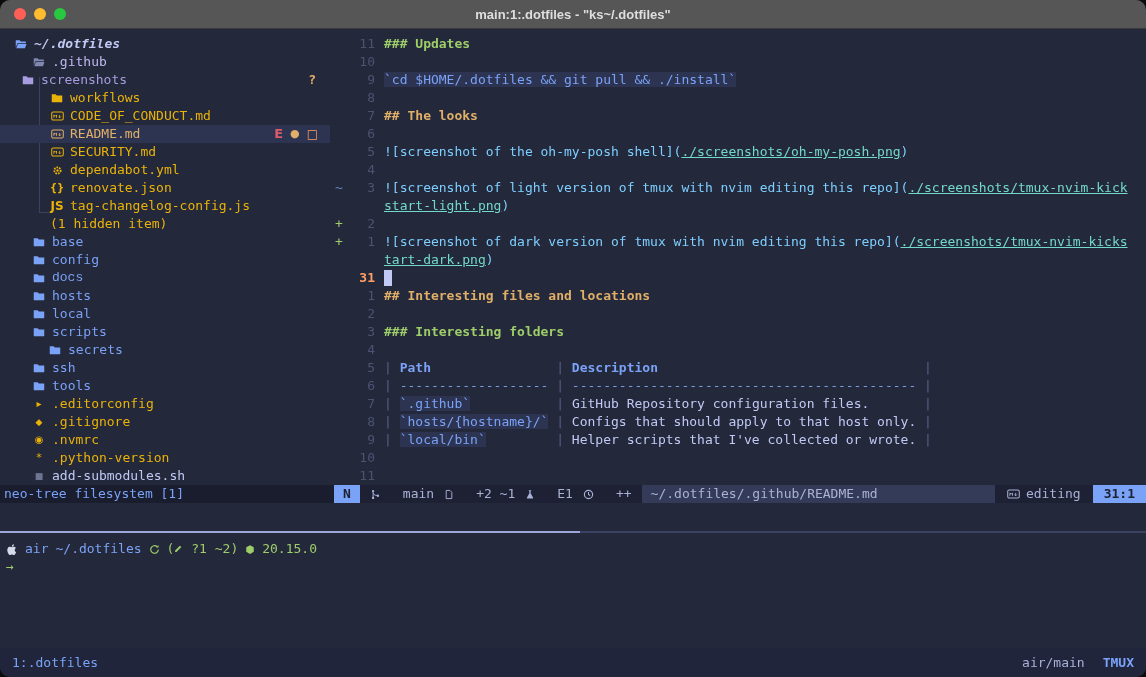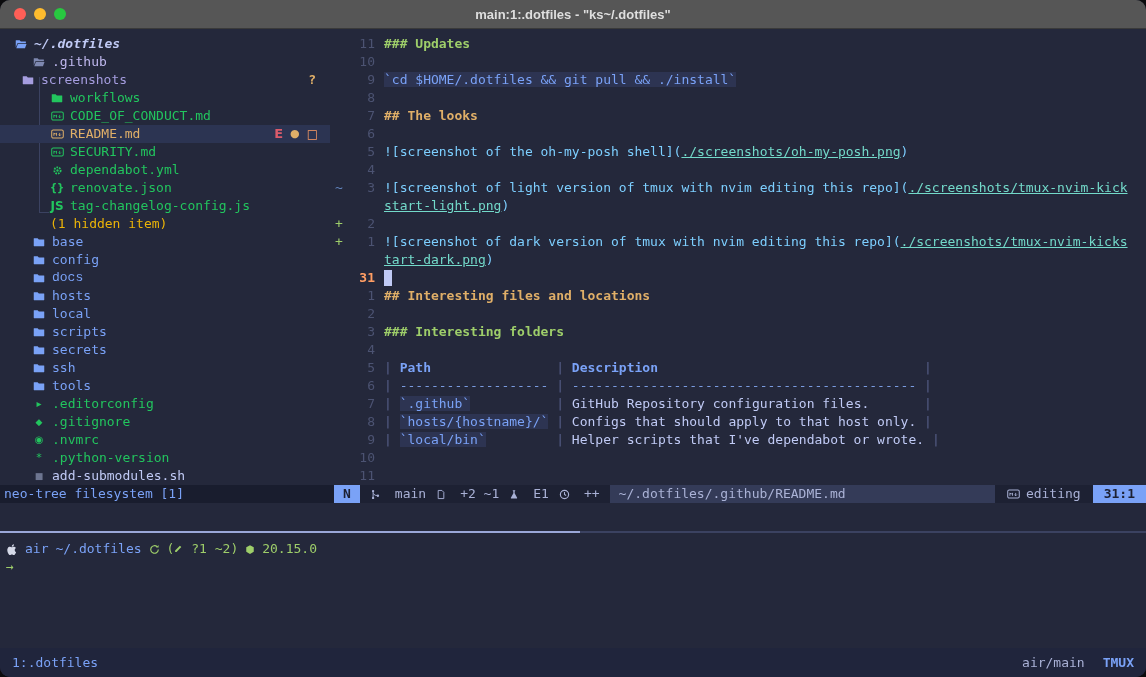--- a/index.html
+++ b/index.html
@@ -21,21 +21,21 @@
   .guide{position:absolute;left:39px;top:42px;height:135px;width:9px;
     border-left:1px solid #3b4261;border-bottom:1px solid #3b4261;}
   .tree-row{height:18px;line-height:18px;display:flex;align-items:center;white-space:pre;position:relative;z-index:1;}
   .tree-row .ticon{display:inline-flex;align-items:center;justify-content:center;width:14px;margin-right:6px;
     font-family:"DejaVu Sans",sans-serif;font-size:10px;flex:none;}
   .tree-row.root{color:#c0caf5;font-weight:bold;font-style:italic;}
   .tree-row.root .ticon{color:#7aa2f7;}
   .tree-row.opened{color:#bfb8ee;}
   .tree-row.opened .ticon{color:#7e88b0;}
   .tree-row.purple{color:#a59ddf;}
-  .tree-row.dim{color:#22c55e;}
+  .tree-row.dim{color:#eab308;}
   .tree-row.note{color:#eab308;}
   .tree-row.folder{color:#7aa2f7;}
   .tree-row.file{color:#c0caf5;}
   .tree-row.file .ticon{color:#6d7590;}
   .tree-row.readme{color:#e0af68;background:#2c3452;}
   .tree-badge{margin-left:auto;margin-right:14px;color:#e0af68;font-weight:bold;}
   .flags{margin-left:auto;margin-right:12px;display:flex;gap:7px;align-items:center;font-family:"DejaVu Sans",sans-serif;}
   .flag-e{color:#db5b6b;font-weight:bold;}
   .flag-dot{color:#e0af68;font-size:11px;}
   .flag-sq{color:#ff9e64;font-size:12px;}
@@ -56,21 +56,21 @@
   .th{color:#7aa2f7;font-weight:bold;}
   .dash{color:#7a9bdf;}
   .desc{color:#c0caf5;}
   .plain{color:#c0caf5;}
   .cursor{display:inline-block;width:8px;height:16px;background:#c0caf5;vertical-align:middle;margin-top:-2px;}
   
   .statusrow{display:flex;height:18px;line-height:18px;}
   .neostatus{width:330px;flex:none;background:#191d2e;color:#7aa2f7;padding-left:4px;}
   .statusline{flex:1;background:#1d2133;display:flex;align-items:center;color:#a9b1d6;}
   .mode{background:#7aa2f7;color:#1d2133;font-weight:bold;padding:0 9px;flex:none;}
-  .sl-item{display:inline-flex;align-items:center;gap:14px;margin-left:10px;flex:none;}
+  .sl-item{display:inline-flex;align-items:center;gap:22px;margin-left:10px;flex:none;}
   .sl-path{flex:1;background:#343b58;color:#aab2d6;margin-left:10px;padding:0 9px;}
   .sl-ft{display:inline-flex;align-items:center;gap:6px;margin-left:12px;flex:none;}
   .sl-pos{background:#7aa2f7;color:#1d2133;font-weight:bold;padding:0 11px;margin-left:12px;flex:none;}
   .icon{display:inline-flex;align-items:center;}
   .cmdarea{height:28px;}
   
   .pane-divider{height:2px;background:#3b4261;position:relative;}
   .active-seg{position:absolute;left:0;top:0;height:2px;width:580px;background:#9aa7d8;display:block;}
   .shell{height:108px;padding:7px 0 0 6px;}
   .pline{height:18px;line-height:18px;display:flex;align-items:center;gap:7px;white-space:pre;}
@@ -144,21 +144,21 @@
               </svg></span><span class="tlabel">docs</span></div>
           <div class="tree-row folder" style="padding-left: 32px;"><span class="ticon"><svg viewBox="0 0 16 16" width="12" height="12">
                 <path fill="currentColor" d="M1.5 3h4.6l1.7 1.8h6.7c.3 0 .5.2.5.5V13c0 .3-.2.5-.5.5h-13A.5.5 0 0 1 1 13V3.5c0-.3.2-.5.5-.5z"></path>
               </svg></span><span class="tlabel">hosts</span></div>
           <div class="tree-row folder" style="padding-left: 32px;"><span class="ticon"><svg viewBox="0 0 16 16" width="12" height="12">
                 <path fill="currentColor" d="M1.5 3h4.6l1.7 1.8h6.7c.3 0 .5.2.5.5V13c0 .3-.2.5-.5.5h-13A.5.5 0 0 1 1 13V3.5c0-.3.2-.5.5-.5z"></path>
               </svg></span><span class="tlabel">local</span></div>
           <div class="tree-row folder" style="padding-left: 32px;"><span class="ticon"><svg viewBox="0 0 16 16" width="12" height="12">
                 <path fill="currentColor" d="M1.5 3h4.6l1.7 1.8h6.7c.3 0 .5.2.5.5V13c0 .3-.2.5-.5.5h-13A.5.5 0 0 1 1 13V3.5c0-.3.2-.5.5-.5z"></path>
               </svg></span><span class="tlabel">scripts</span></div>
-          <div class="tree-row folder" style="padding-left: 32px;"><span class="ticon"><svg viewBox="0 0 16 16" width="12" height="12">
+          <div class="tree-row folder" style="padding-left: 48px;"><span class="ticon"><svg viewBox="0 0 16 16" width="12" height="12">
                 <path fill="currentColor" d="M1.5 3h4.6l1.7 1.8h6.7c.3 0 .5.2.5.5V13c0 .3-.2.5-.5.5h-13A.5.5 0 0 1 1 13V3.5c0-.3.2-.5.5-.5z"></path>
               </svg></span><span class="tlabel">secrets</span></div>
           <div class="tree-row folder" style="padding-left: 32px;"><span class="ticon"><svg viewBox="0 0 16 16" width="12" height="12">
                 <path fill="currentColor" d="M1.5 3h4.6l1.7 1.8h6.7c.3 0 .5.2.5.5V13c0 .3-.2.5-.5.5h-13A.5.5 0 0 1 1 13V3.5c0-.3.2-.5.5-.5z"></path>
               </svg></span><span class="tlabel">ssh</span></div>
           <div class="tree-row folder" style="padding-left: 32px;"><span class="ticon"><svg viewBox="0 0 16 16" width="12" height="12">
                 <path fill="currentColor" d="M1.5 3h4.6l1.7 1.8h6.7c.3 0 .5.2.5.5V13c0 .3-.2.5-.5.5h-13A.5.5 0 0 1 1 13V3.5c0-.3.2-.5.5-.5z"></path>
               </svg></span><span class="tlabel">tools</span></div>
           <div class="tree-row dim" style="padding-left: 32px;"><span class="ticon"><span style="font-size:10px">▸</span></span><span class="tlabel">.editorconfig</span></div>
           <div class="tree-row dim" style="padding-left: 32px;"><span class="ticon"><span style="font-size:9px">◆</span></span><span class="tlabel">.gitignore</span></div>
@@ -183,21 +183,21 @@
         <div class="erow"><span class="esign "></span><span class="enum "></span><span class="etext"><span class="url">tart-dark.png</span><span class="imglabel">)</span></span></div>
         <div class="erow"><span class="esign "></span><span class="enum cur">31</span><span class="etext"><span class="cursor"></span></span></div>
         <div class="erow"><span class="esign "></span><span class="enum ">1</span><span class="etext"><span class="h2">## Interesting files and locations</span></span></div>
         <div class="erow"><span class="esign "></span><span class="enum ">2</span><span class="etext"></span></div>
         <div class="erow"><span class="esign "></span><span class="enum ">3</span><span class="etext"><span class="h3">### Interesting folders</span></span></div>
         <div class="erow"><span class="esign "></span><span class="enum ">4</span><span class="etext"></span></div>
         <div class="erow"><span class="esign "></span><span class="enum ">5</span><span class="etext"><span class="pipe">| </span><span class="th">Path</span><span class="plain">               </span><span class="pipe"> | </span><span class="th">Description</span><span class="plain">                                 </span><span class="pipe"> |</span></span></div>
         <div class="erow"><span class="esign "></span><span class="enum ">6</span><span class="etext"><span class="pipe">| </span><span class="dash">-------------------</span><span class="pipe"> | </span><span class="dash">--------------------------------------------</span><span class="pipe"> |</span></span></div>
         <div class="erow"><span class="esign "></span><span class="enum ">7</span><span class="etext"><span class="pipe">| </span><span class="codespan">`.github`</span><span class="plain">          </span><span class="pipe"> | </span><span class="desc">GitHub Repository configuration files.</span><span class="plain">      </span><span class="pipe"> |</span></span></div>
         <div class="erow"><span class="esign "></span><span class="enum ">8</span><span class="etext"><span class="pipe">| </span><span class="codespan">`hosts/{hostname}/`</span><span class="pipe"> | </span><span class="desc">Configs that should apply to that host only.</span><span class="pipe"> |</span></span></div>
-        <div class="erow"><span class="esign "></span><span class="enum ">9</span><span class="etext"><span class="pipe">| </span><span class="codespan">`local/bin`</span><span class="plain">        </span><span class="pipe"> | </span><span class="desc">Helper scripts that I've dependabot or wrote.</span><span class="pipe"> |</span></span></div>
+        <div class="erow"><span class="esign "></span><span class="enum ">9</span><span class="etext"><span class="pipe">| </span><span class="codespan">`local/bin`</span><span class="plain">        </span><span class="pipe"> | </span><span class="desc">Helper scripts that I've collected or wrote.</span><span class="pipe"> |</span></span></div>
         <div class="erow"><span class="esign "></span><span class="enum ">10</span></div>
         <div class="erow"><span class="esign "></span><span class="enum ">11</span><span class="etext"></span></div>
       </div>
   </div>
 
   <div class="statusrow">
     <div class="neostatus">neo-tree filesystem [1]</div>
     <div class="statusline">
       <span class="mode">N</span>
       <span class="sl-item">

